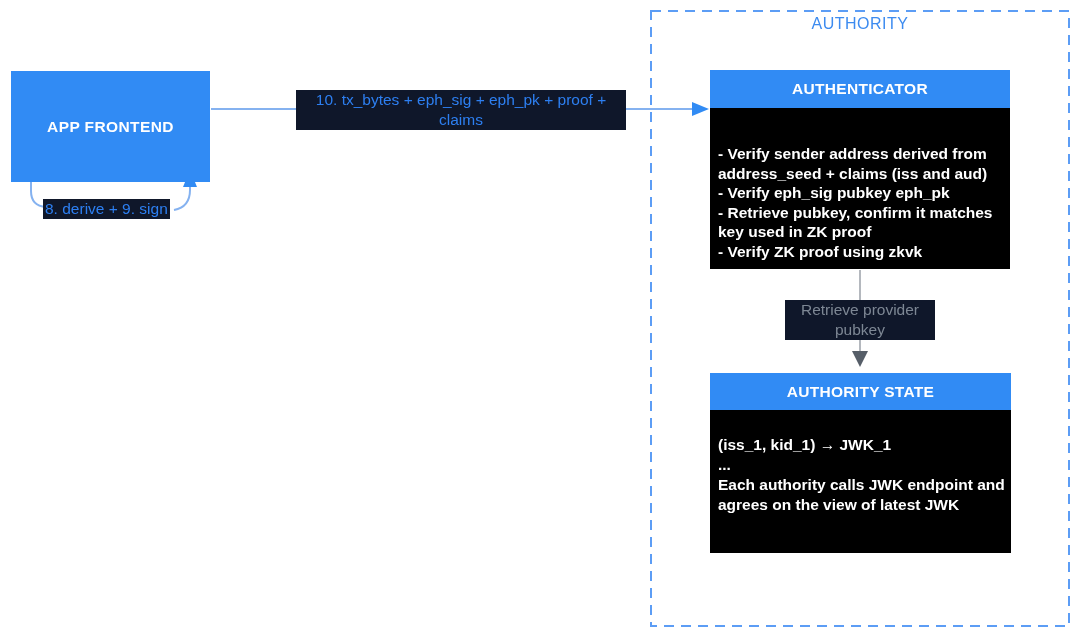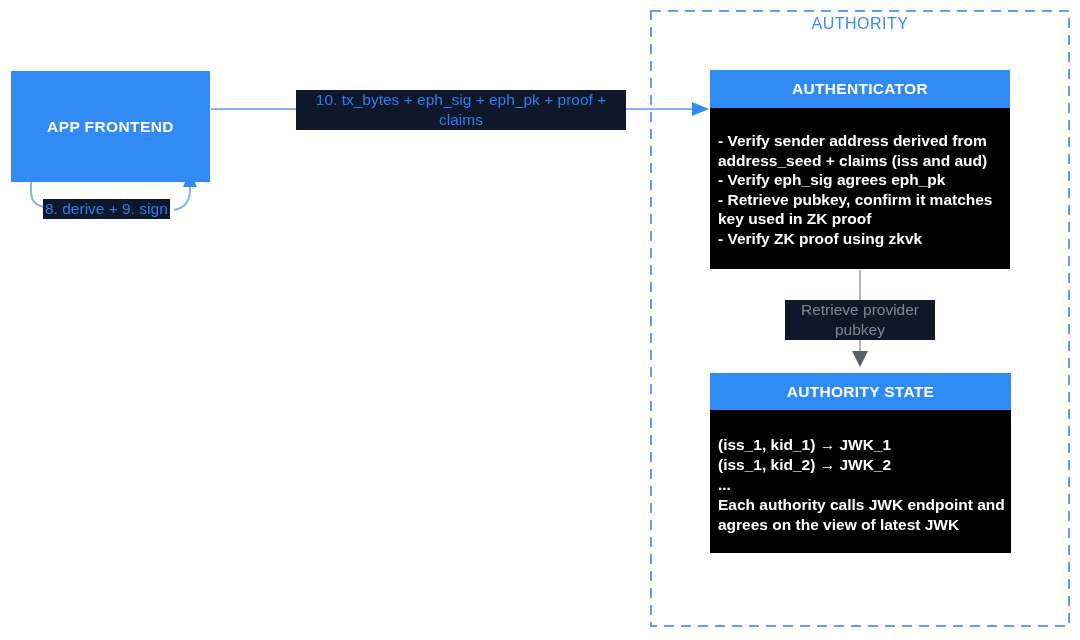--- a/index.html
+++ b/index.html
@@ -65,21 +65,21 @@
     display: flex; align-items: center; justify-content: center;
     font-size: 15.5px; font-weight: 600; letter-spacing: 0.3px;
   }
   .block .bdy {
     background: var(--node-black); color: #fff;
     font-size: 15.5px; font-weight: 600;
     box-sizing: border-box;
   }
   .authenticator { left: 710px; top: 70px; width: 300px; }
   .authenticator .hdr { height: 38px; }
-  .authenticator .bdy { height: 161px; padding: 23px 6px 0 8px; line-height: 19.5px; }
+  .authenticator .bdy { height: 161px; padding: 36px 6px 0 8px; line-height: 19.5px; }
 
   .authority-state { left: 710px; top: 373px; width: 301px; }
   .authority-state .hdr { height: 37px; }
   .authority-state .bdy { height: 143px; padding: 25px 6px 0 8px; line-height: 20px; }
 </style>
 </head>
 <body>
 
 <div class="canvas">
 
@@ -109,31 +109,30 @@
   <div class="edge-label retrieve-label">Retrieve provider pubkey</div>
 
   <div class="authority-title">AUTHORITY</div>
 
   <div class="block authenticator">
     <div class="hdr">
       <span>AUTHENTICATOR</span>
     </div>
     <div class="bdy">
       <div>- Verify sender address derived from address_seed + claims (iss and aud)</div>
-      <div>- Verify eph_sig agrees eph_pk</div>
+      <div>- Verify eph_sig pubkey eph_pk</div>
       <div>- Retrieve pubkey, confirm it matches key used in ZK proof</div>
       <div>- Verify ZK proof using zkvk</div>
     </div>
   </div>
 
   <div class="block authority-state">
     <div class="hdr">
       <span>AUTHORITY STATE</span>
     </div>
     <div class="bdy">
       <div>(iss_1, kid_1) → JWK_1</div>
-      <div>(iss_1, kid_2) → JWK_2</div>
       <div>...</div>
       <div>Each authority calls JWK endpoint and agrees on the view of latest JWK</div>
     </div>
   </div>
 
 </div>
 
 </body></html>

